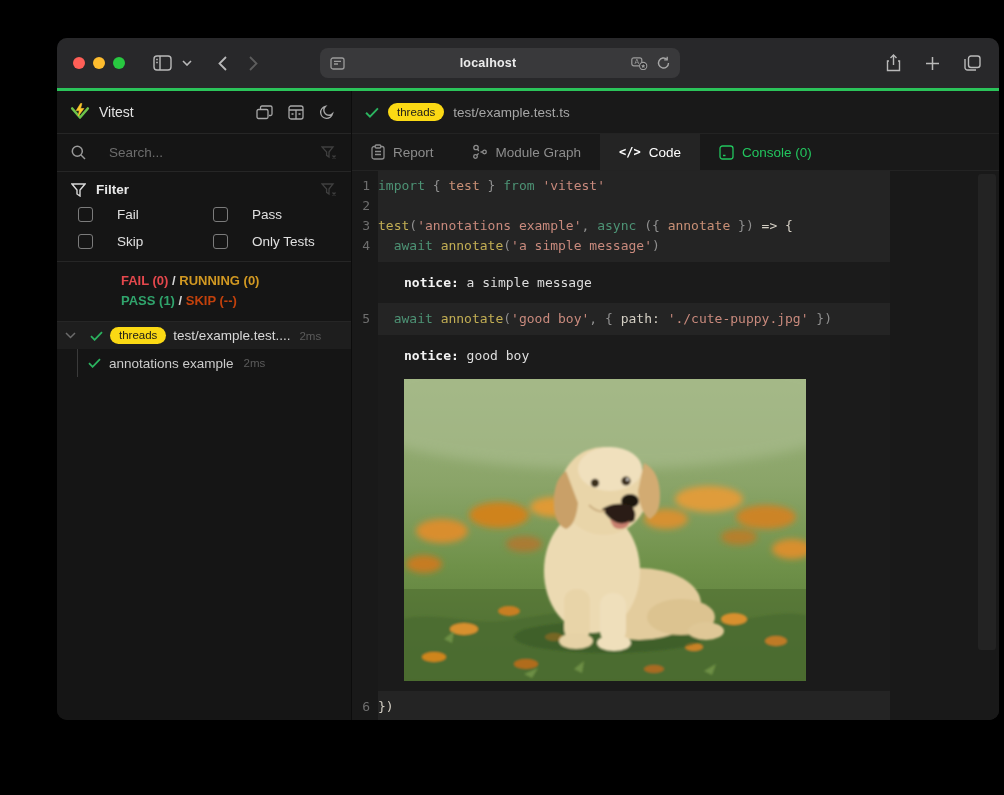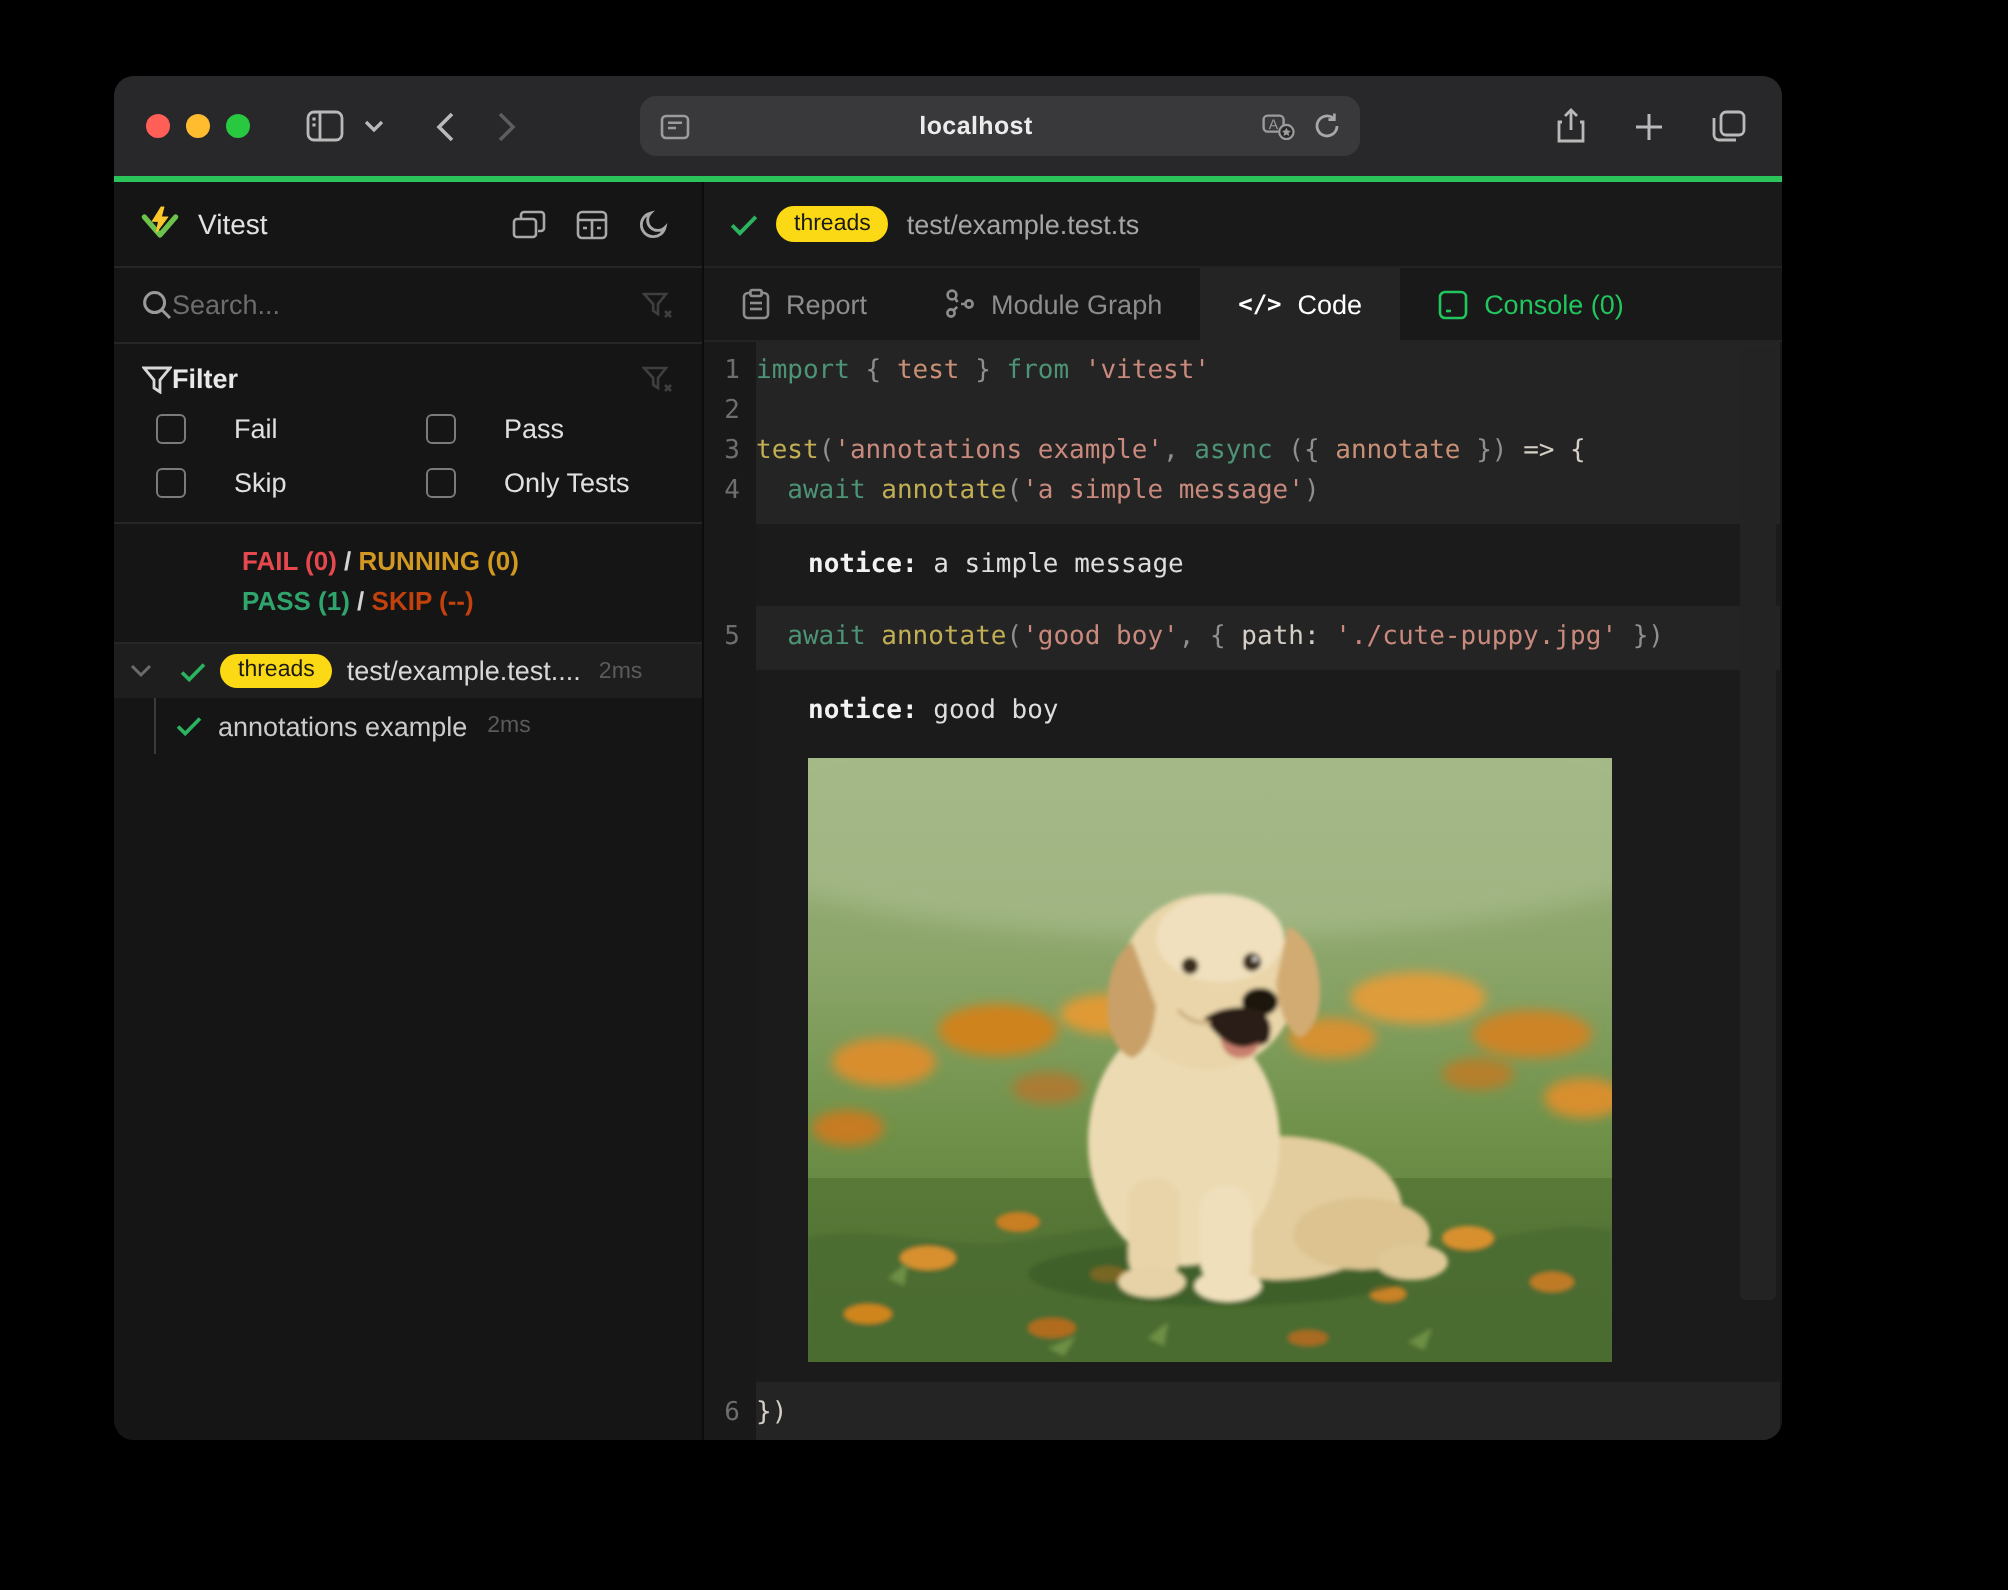--- a/index.html
+++ b/index.html
@@ -1,18 +1,18 @@
 <!DOCTYPE html>
 <html><head>
 <meta charset="utf-8">
 <style>
   * { margin:0; padding:0; box-sizing:border-box; }
   html,body { width:1004px; height:795px; background:#000; overflow:hidden;
     font-family:"Liberation Sans", sans-serif; }
-  .window { position:absolute; left:57px; top:38px; width:834px; height:682px;
+  .window { position:absolute; left:57px; top:38px; width:942px; height:682px;
     border-radius:10px; overflow:hidden; background:#151515;
     box-shadow:0 12px 40px rgba(0,0,0,.65); display:flex; flex-direction:column;justify-content:flex-end; }
 
   
   .chrome { height:50px; background:#28282a; display:flex; align-items:center;
     padding:0 16px; flex:none; position:relative; }
   .lights { display:flex; gap:8px; margin-right:24px; }
   .light { width:12px; height:12px; border-radius:50%; display:inline-block; }
   .chromebtn { background:none; border:none; color:#b9b9b9; display:flex;
     align-items:center; justify-content:center; padding:4px; cursor:default; }
@@ -31,27 +31,27 @@
   .sidebar { width:295px; flex:none; background:#151515; border-right:1px solid #0c0c0c;
     display:flex; flex-direction:column; color:#d4d4d4; }
   .main { flex:1; display:flex; flex-direction:column; background:#191919; min-width:0; }
 
   
   .sb-head { height:43px; display:flex; align-items:center; gap:9px; padding:0 13px;
     border-bottom:1px solid #262626; flex:none; }
   .sb-title { font-size:14px; font-weight:500; color:#e2e2e2; flex:1; }
   .iconbtn { background:none; border:none; color:#a8a8a8; display:flex;
     align-items:center; padding:3px; cursor:default; }
-  .sb-search { height:38px; display:flex; align-items:center; gap:0; padding:0 14px;
+  .sb-search { height:38px; display:flex; align-items:center; gap:23px; padding:0 14px;
     border-bottom:1px solid #262626; flex:none; }
   .sb-search input { flex:1; background:transparent; border:none; outline:none;
     color:#cfcfcf; font-size:13.5px; }
   .sb-search input::placeholder { color:#6d6d6d; }
   .sb-filter { padding:10px 14px 12px; border-bottom:1px solid #262626; flex:none; }
-  .filter-head { display:flex; align-items:center; margin-bottom:10px; }
+  .filter-head { display:flex; align-items:center; gap:10px; margin-bottom:10px; }
   .filter-title { font-size:13.5px; font-weight:700; color:#e8e8e8; flex:1; }
   .cb-grid { display:grid; grid-template-columns:1fr 1fr; row-gap:12px; column-gap:4px; }
   .cbrow { display:flex; align-items:center; gap:24px; padding-left:7px; }
   .cb { width:15px; height:15px; border:1.6px solid #7b7b7b; border-radius:3px;
     background:transparent; flex:none; }
   .cblabel { font-size:13.5px; color:#e0e0e0; }
   .sb-status { padding:9px 0 10px 64px; border-bottom:1px solid #262626;
     font-size:13px; font-weight:700; line-height:20px; flex:none; }
   .sb-status .sep { color:#d4d4d4; font-weight:700; }
   .tree-file { height:27px; display:flex; align-items:center; gap:7px;

